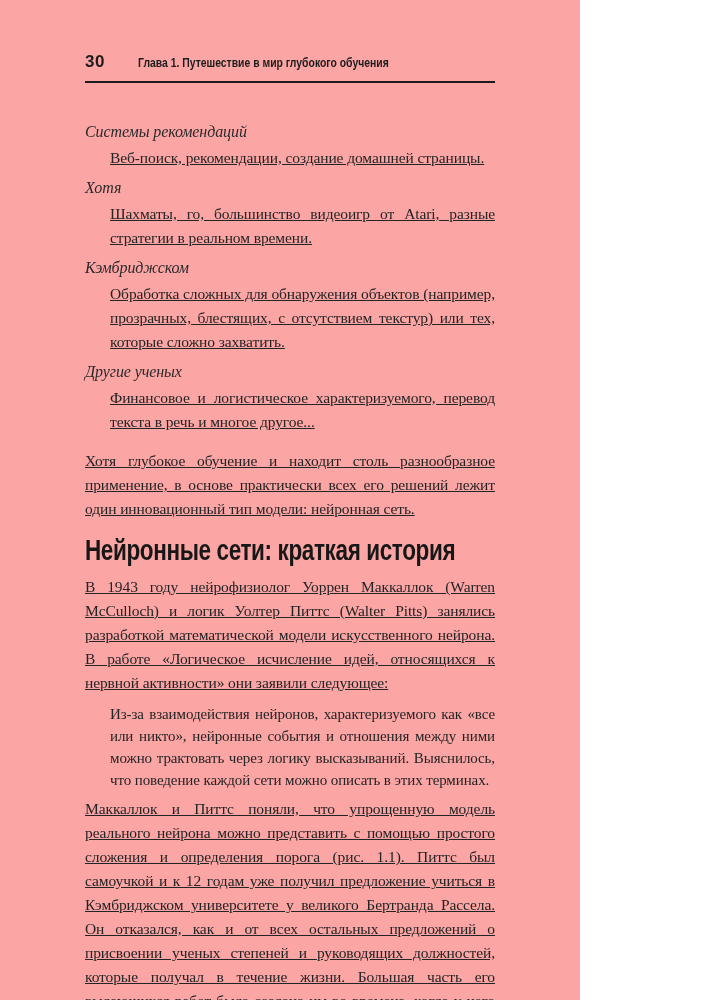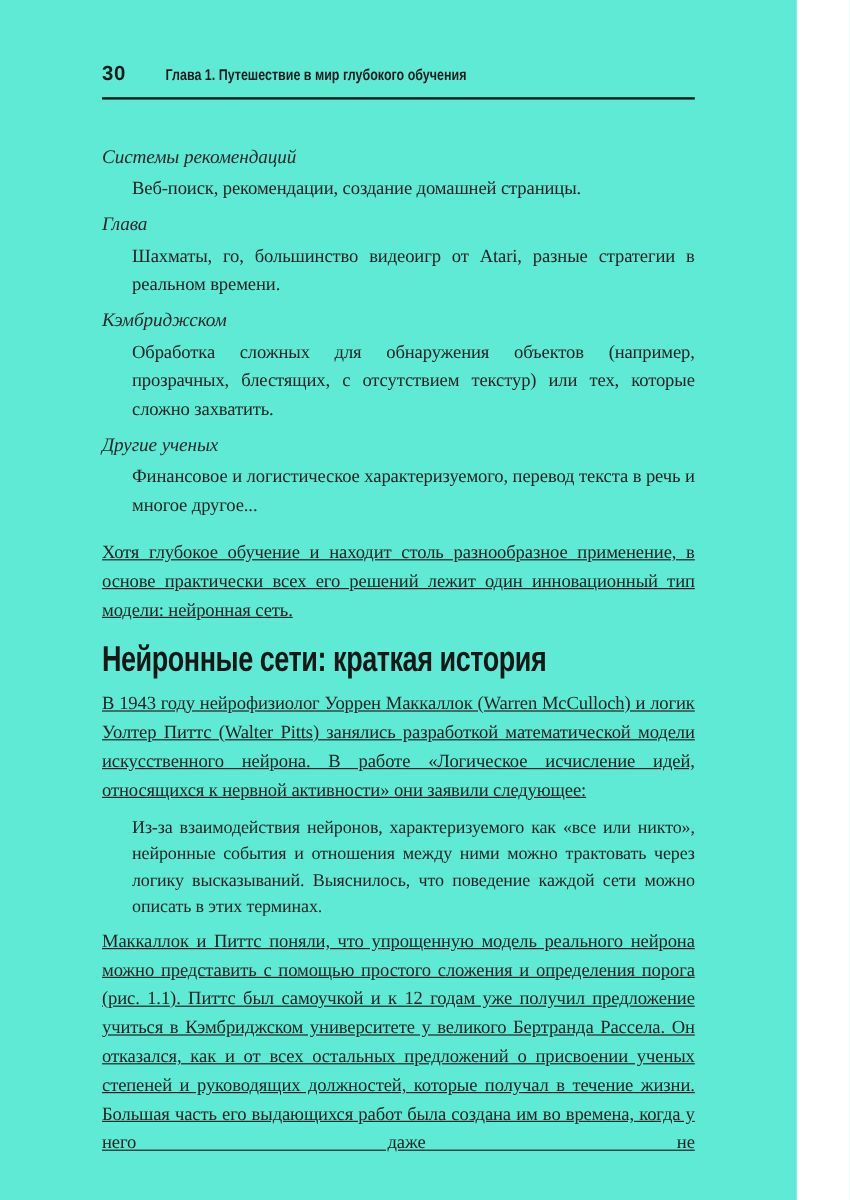--- a/index.html
+++ b/index.html
@@ -2,25 +2,25 @@
 <html lang="ru"><head>
 <meta charset="utf-8">
 <style>
   html, body {
     margin: 0;
     padding: 0;
     background: #ffffff;
   }
   .page {
     position: relative;
-    width: 664px;
+    width: 580px;
     height: 1000px;
     box-sizing: border-box;
     padding: 0 85px;
-    background: #5eead4;
+    background: #fca5a5;
     color: #242424;
     font-family: "Liberation Serif", "DejaVu Serif", serif;
     overflow: hidden;
   }
   
   .running-header {
     display: flex;
     align-items: baseline;
     padding-top: 52px;
     padding-bottom: 8px;
@@ -55,20 +55,21 @@
   .definition-term {
     font-style: italic;
     font-size: 16px;
     line-height: 19px;
     margin: 0 0 5px 0;
     color: #2a2a2a;
   }
   .definition-desc {
     margin: 0 0 0 25px;
     text-align: justify;
+    text-decoration: underline;
   }
   p.para {
     margin: 0 0 8px 0;
     text-align: justify;
     text-decoration: underline;
   }
   p.para.first-after-defs { margin-top: 15px; }
   .section-heading {
     font-family: "Liberation Sans", sans-serif;
     font-size: 30px;
@@ -100,21 +101,21 @@
   </div>
 
   <div class="body-text">
 
     <div class="definition">
       <div class="definition-term">Системы рекомендаций</div>
       <div class="definition-desc">Веб-поиск, рекомендации, создание домашней страницы.</div>
     </div>
 
     <div class="definition">
-      <div class="definition-term">Глава</div>
+      <div class="definition-term">Хотя</div>
       <div class="definition-desc">Шахматы, го, большинство видеоигр от Atari, разные стратегии в реальном времени.</div>
     </div>
 
     <div class="definition">
       <div class="definition-term">Кэмбриджском</div>
       <div class="definition-desc">Обработка сложных для обнаружения объектов (например, прозрачных, блестящих, с отсутствием текстур) или тех, которые сложно захватить.</div>
     </div>
 
     <div class="definition">
       <div class="definition-term">Другие ученых</div>

